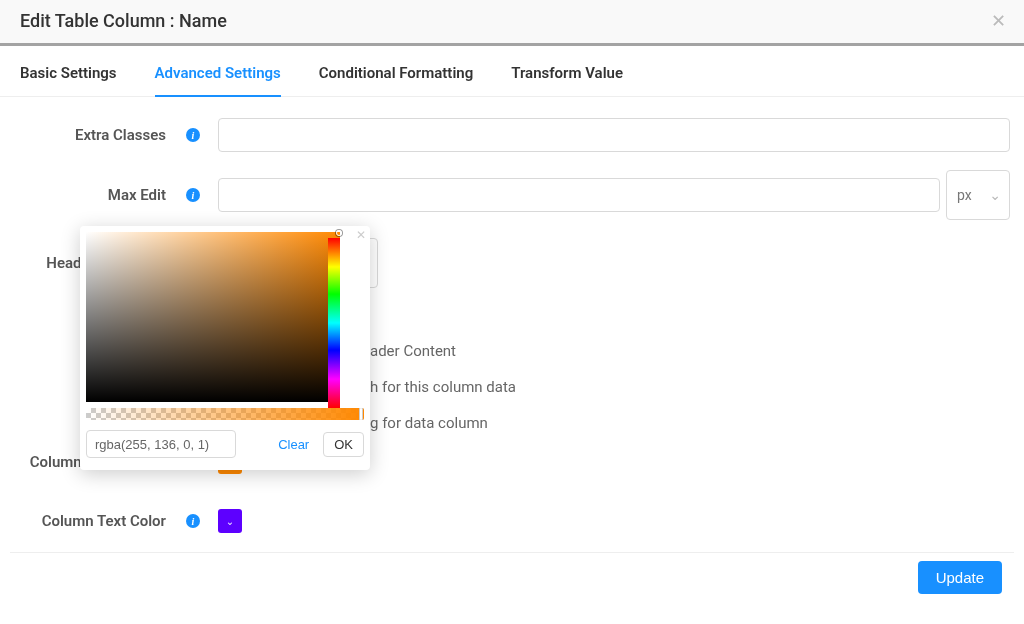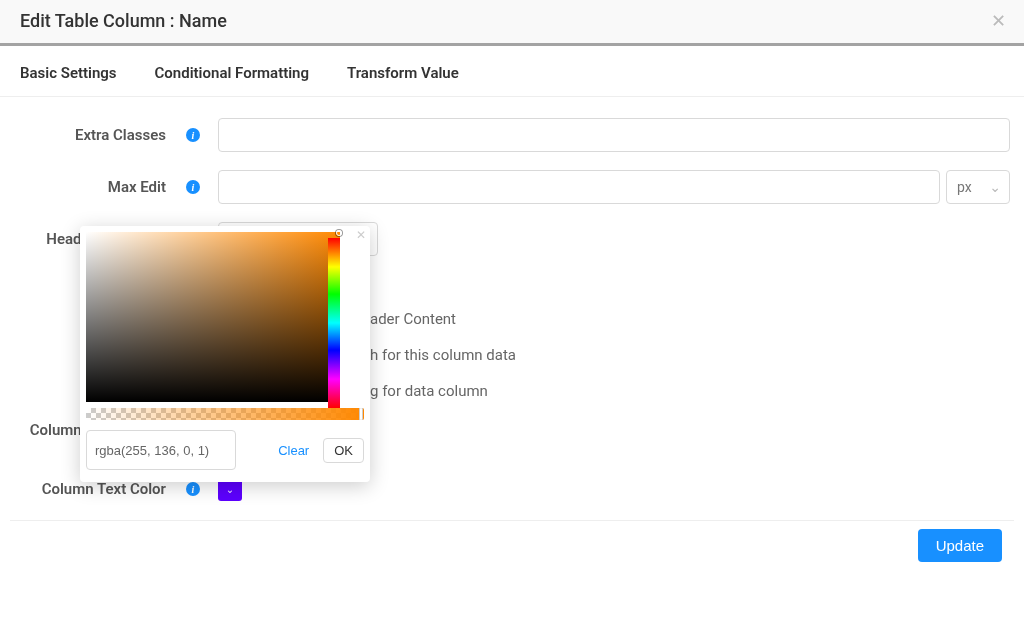--- a/index.html
+++ b/index.html
@@ -98,21 +98,21 @@
   .text-input {
     flex: 1;
     height: 34px;
     border: 1px solid #d9d9d9;
     border-radius: 4px;
     padding: 0 10px;
     font-size: 14px;
     color: #333;
   }
   .select-like {
-    height: 34px;
+    height: 50px;
     border: 1px solid #d9d9d9;
     border-radius: 4px;
     padding: 0 30px 0 10px;
     font-size: 14px;
     color: #777;
     background: #fff;
     position: relative;
     display: flex;
     align-items: center;
     min-width: 64px;
@@ -211,21 +211,21 @@
     position:absolute; right:1px; top:-1px; bottom:-1px; width:4px;
     background:#fff; border:1px solid #ccc; border-radius:2px;
   }
   .picker-row {
     display:flex; align-items:center; gap:8px;
     padding: 10px 6px 4px 6px;
   }
   .picker-input {
     flex:1;
     max-width: 150px;
-    height: 40px;
+    height: 28px;
     border:1px solid #d9d9d9;
     border-radius:4px;
     padding:0 8px;
     font-size:13px;
     color:#666;
   }
   .picker-actions {
     margin-left:auto;
     display:flex; align-items:center; gap:4px;
   }
@@ -243,20 +243,21 @@
 </head>
 <body>
 
 <div class="modal-header">
   <div class="modal-title">Edit Table Column : Name</div>
   <div class="close-x">✕</div>
 </div>
 
 <div class="tabs">
   <div class="tab">Basic Settings</div>
+  <div class="tab active">Advanced Settings</div>
   <div class="tab">Conditional Formatting</div>
   <div class="tab">Transform Value</div>
 </div>
 
 <div class="form">
 
   <div class="row">
     <div class="label">
       <span>Extra Classes</span>
       <span class="info-icon">i</span>

